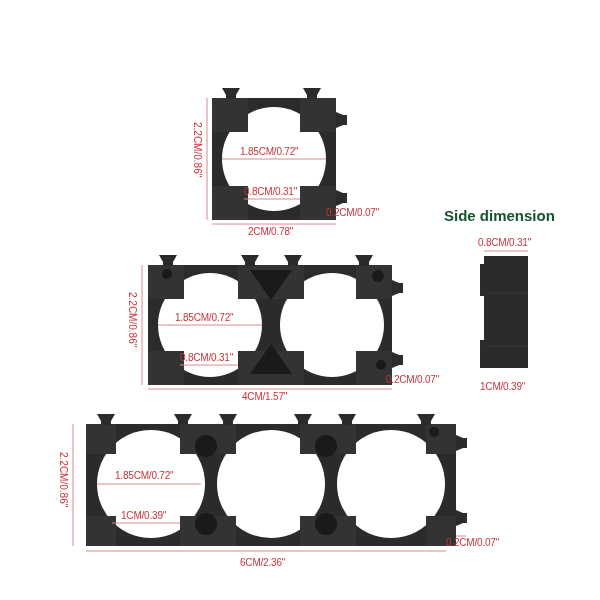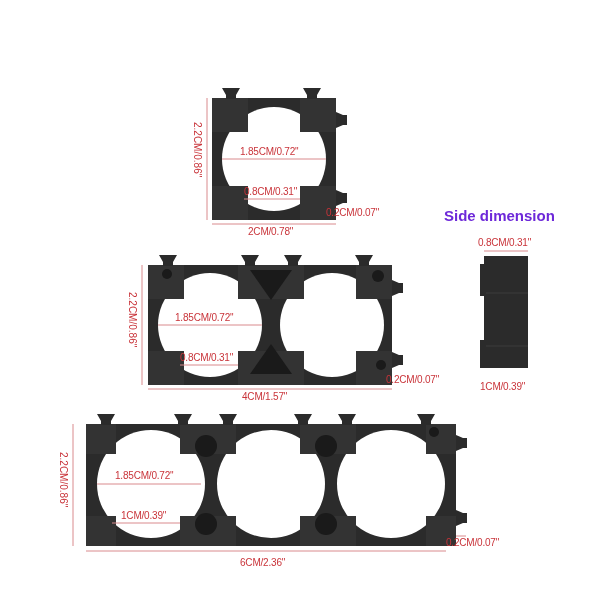--- a/index.html
+++ b/index.html
@@ -1,19 +1,19 @@
 <!DOCTYPE html>
 <html><head>
 <meta charset="utf-8">
 <style>
   html,body{margin:0;padding:0;background:#ffffff;}
   body{width:600px;height:600px;position:relative;overflow:hidden;font-family:"Liberation Sans",sans-serif;}
   .lbl{position:absolute;color:#c9343a;font-size:10px;white-space:nowrap;letter-spacing:-0.2px;}
   .vlbl{position:absolute;color:#c9343a;font-size:10px;white-space:nowrap;transform:rotate(90deg);transform-origin:left top;}
-  .title{position:absolute;font-weight:bold;font-size:15px;color:#6d28d9;}
+  .title{position:absolute;font-weight:bold;font-size:15px;color:#14532d;}
   svg{position:absolute;left:0;top:0;}
 </style>
 </head>
 <body>
 
 <svg width="600" height="600">
   <defs>
     <g id="tab">
       <path d="M-9,0 L9,0 L5,7 L5,11 L-5,11 L-5,7 Z" fill="#2b2b2b"></path>
     </g>

